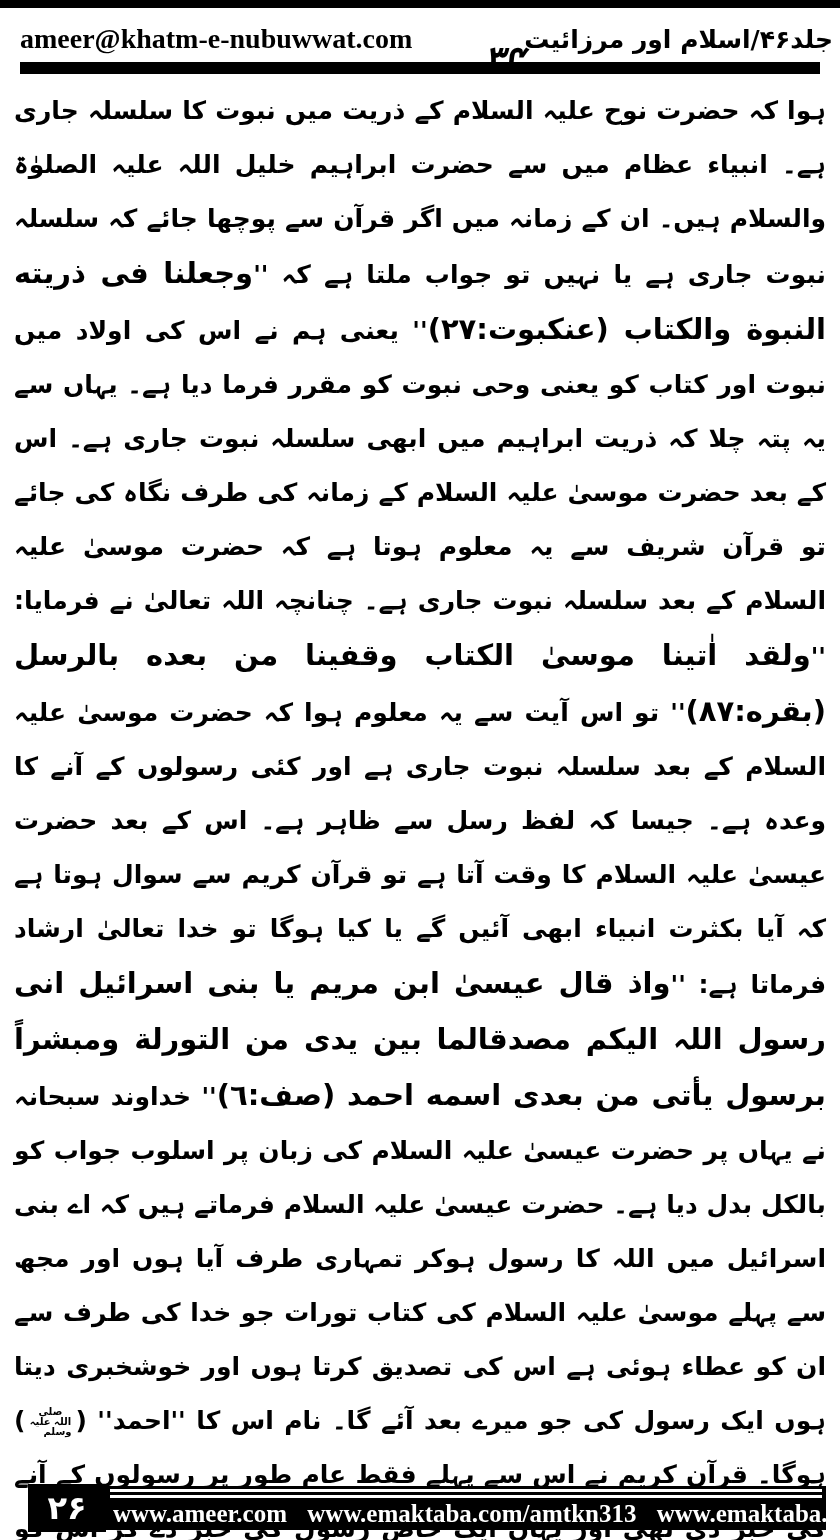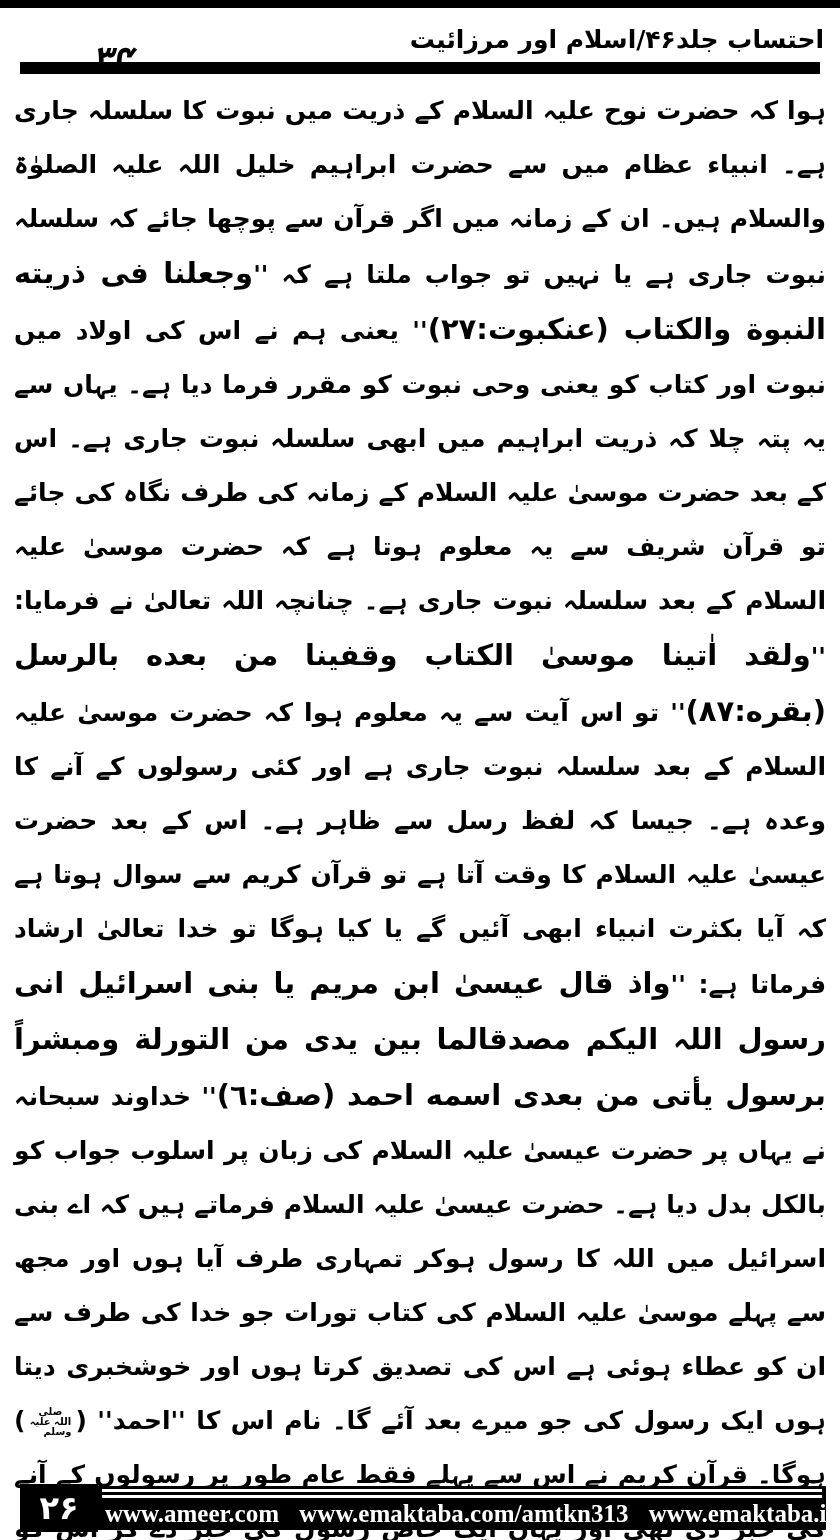--- a/index.html
+++ b/index.html
@@ -40,21 +40,21 @@
   p.para{
     margin:0;font-weight:700;font-size:25px;line-height:54px;
     text-align:justify;text-align-last:justify;
   }
   span.urdu{font-size:25px;}
   span.arabic{font-size:29px;letter-spacing:1px;}
   span.honorific{
     display:inline-block;width:42px;font-size:10px;line-height:10px;
     text-align:center;vertical-align:middle;margin:4px 4px;white-space:normal;
   }
-  .footer{position:absolute;left:0;right:0;bottom:0;height:60px;}
+  .footer{position:absolute;left:8px;right:0;bottom:0;height:60px;}
   .page-box{
     position:absolute;left:20px;bottom:8px;width:78px;height:48px;
     background:#000;color:#fff;
     display:flex;align-items:center;justify-content:center;
     font-weight:700;font-size:32px;
   }
   .band{
     position:absolute;left:98px;right:14px;bottom:10px;height:44px;background:#000;
   }
   .band .stripe{height:3px;background:#fff;margin:3px 4px 0 4px;}
@@ -66,20 +66,21 @@
   .band-text span{margin:0 7px;}
 </style>
 </head>
 <body>
 
 <div class="page">
 
   <div class="top-bar"></div>
 
   <div class="header">
+    <span class="email">ameer@khatm-e-nubuwwat.com</span>
     <span class="hdr-num">۳۴</span>
     <span class="hdr-title">احتساب جلد۴۶/اسلام اور مرزائیت</span>
   </div>
 
   <div class="rule"></div>
 
   <div class="body">
       <p class="para"><span class="urdu">ہوا کہ حضرت نوح علیہ السلام کے ذریت میں نبوت کا سلسلہ جاری ہے۔ انبیاء عظام میں سے حضرت ابراہیم خلیل اللہ علیہ الصلوٰۃ والسلام ہیں۔ ان کے زمانہ میں اگر قرآن سے پوچھا جائے کہ سلسلہ نبوت جاری ہے یا نہیں تو جواب ملتا ہے کہ ''</span><span class="arabic">وجعلنا فی ذریته النبوة والکتاب (عنکبوت:٢٧)</span><span class="urdu">'' یعنی ہم نے اس کی اولاد میں نبوت اور کتاب کو یعنی وحی نبوت کو مقرر فرما دیا ہے۔ یہاں سے یہ پتہ چلا کہ ذریت ابراہیم میں ابھی سلسلہ نبوت جاری ہے۔ اس کے بعد حضرت موسیٰ علیہ السلام کے زمانہ کی طرف نگاہ کی جائے تو قرآن شریف سے یہ معلوم ہوتا ہے کہ حضرت موسیٰ علیہ السلام کے بعد سلسلہ نبوت جاری ہے۔ چنانچہ اللہ تعالیٰ نے فرمایا: ''</span><span class="arabic">ولقد اٰتینا موسیٰ الکتاب وقفینا من بعده بالرسل (بقره:٨٧)</span><span class="urdu">'' تو اس آیت سے یہ معلوم ہوا کہ حضرت موسیٰ علیہ السلام کے بعد سلسلہ نبوت جاری ہے اور کئی رسولوں کے آنے کا وعدہ ہے۔ جیسا کہ لفظ رسل سے ظاہر ہے۔ اس کے بعد حضرت عیسیٰ علیہ السلام کا وقت آتا ہے تو قرآن کریم سے سوال ہوتا ہے کہ آیا بکثرت انبیاء ابھی آئیں گے یا کیا ہوگا تو خدا تعالیٰ ارشاد فرماتا ہے: ''</span><span class="arabic">واذ قال عیسیٰ ابن مریم یا بنی اسرائیل انی رسول اللہ الیکم مصدقالما بین یدی من التورلة ومبشراً برسول یأتی من بعدی اسمه احمد (صف:٦)</span><span class="urdu">'' خداوند سبحانہ نے یہاں پر حضرت عیسیٰ علیہ السلام کی زبان پر اسلوب جواب کو بالکل بدل دیا ہے۔ حضرت عیسیٰ علیہ السلام فرماتے ہیں کہ اے بنی اسرائیل میں اللہ کا رسول ہوکر تمہاری طرف آیا ہوں اور مجھ سے پہلے موسیٰ علیہ السلام کی کتاب تورات جو خدا کی طرف سے ان کو عطاء ہوئی ہے اس کی تصدیق کرتا ہوں اور خوشخبری دیتا ہوں ایک رسول کی جو میرے بعد آئے گا۔ نام اس کا ''احمد'' (</span><span class="honorific">صلی اللہ علیہ وسلم</span><span class="urdu">) ہوگا۔ قرآن کریم نے اس سے پہلے فقط عام طور پر رسولوں کے آنے کی خبر دی تھی اور یہاں ایک خاص رسول کی خبر دے کر اس کو نام سے مشخص اور متعین فرما دیا۔ یہ اسلوب اس بات پر صاف دلالت کرتا ہے کہ خداوند تبارک وتعالیٰ احمد</span></p>
     </div>
 

